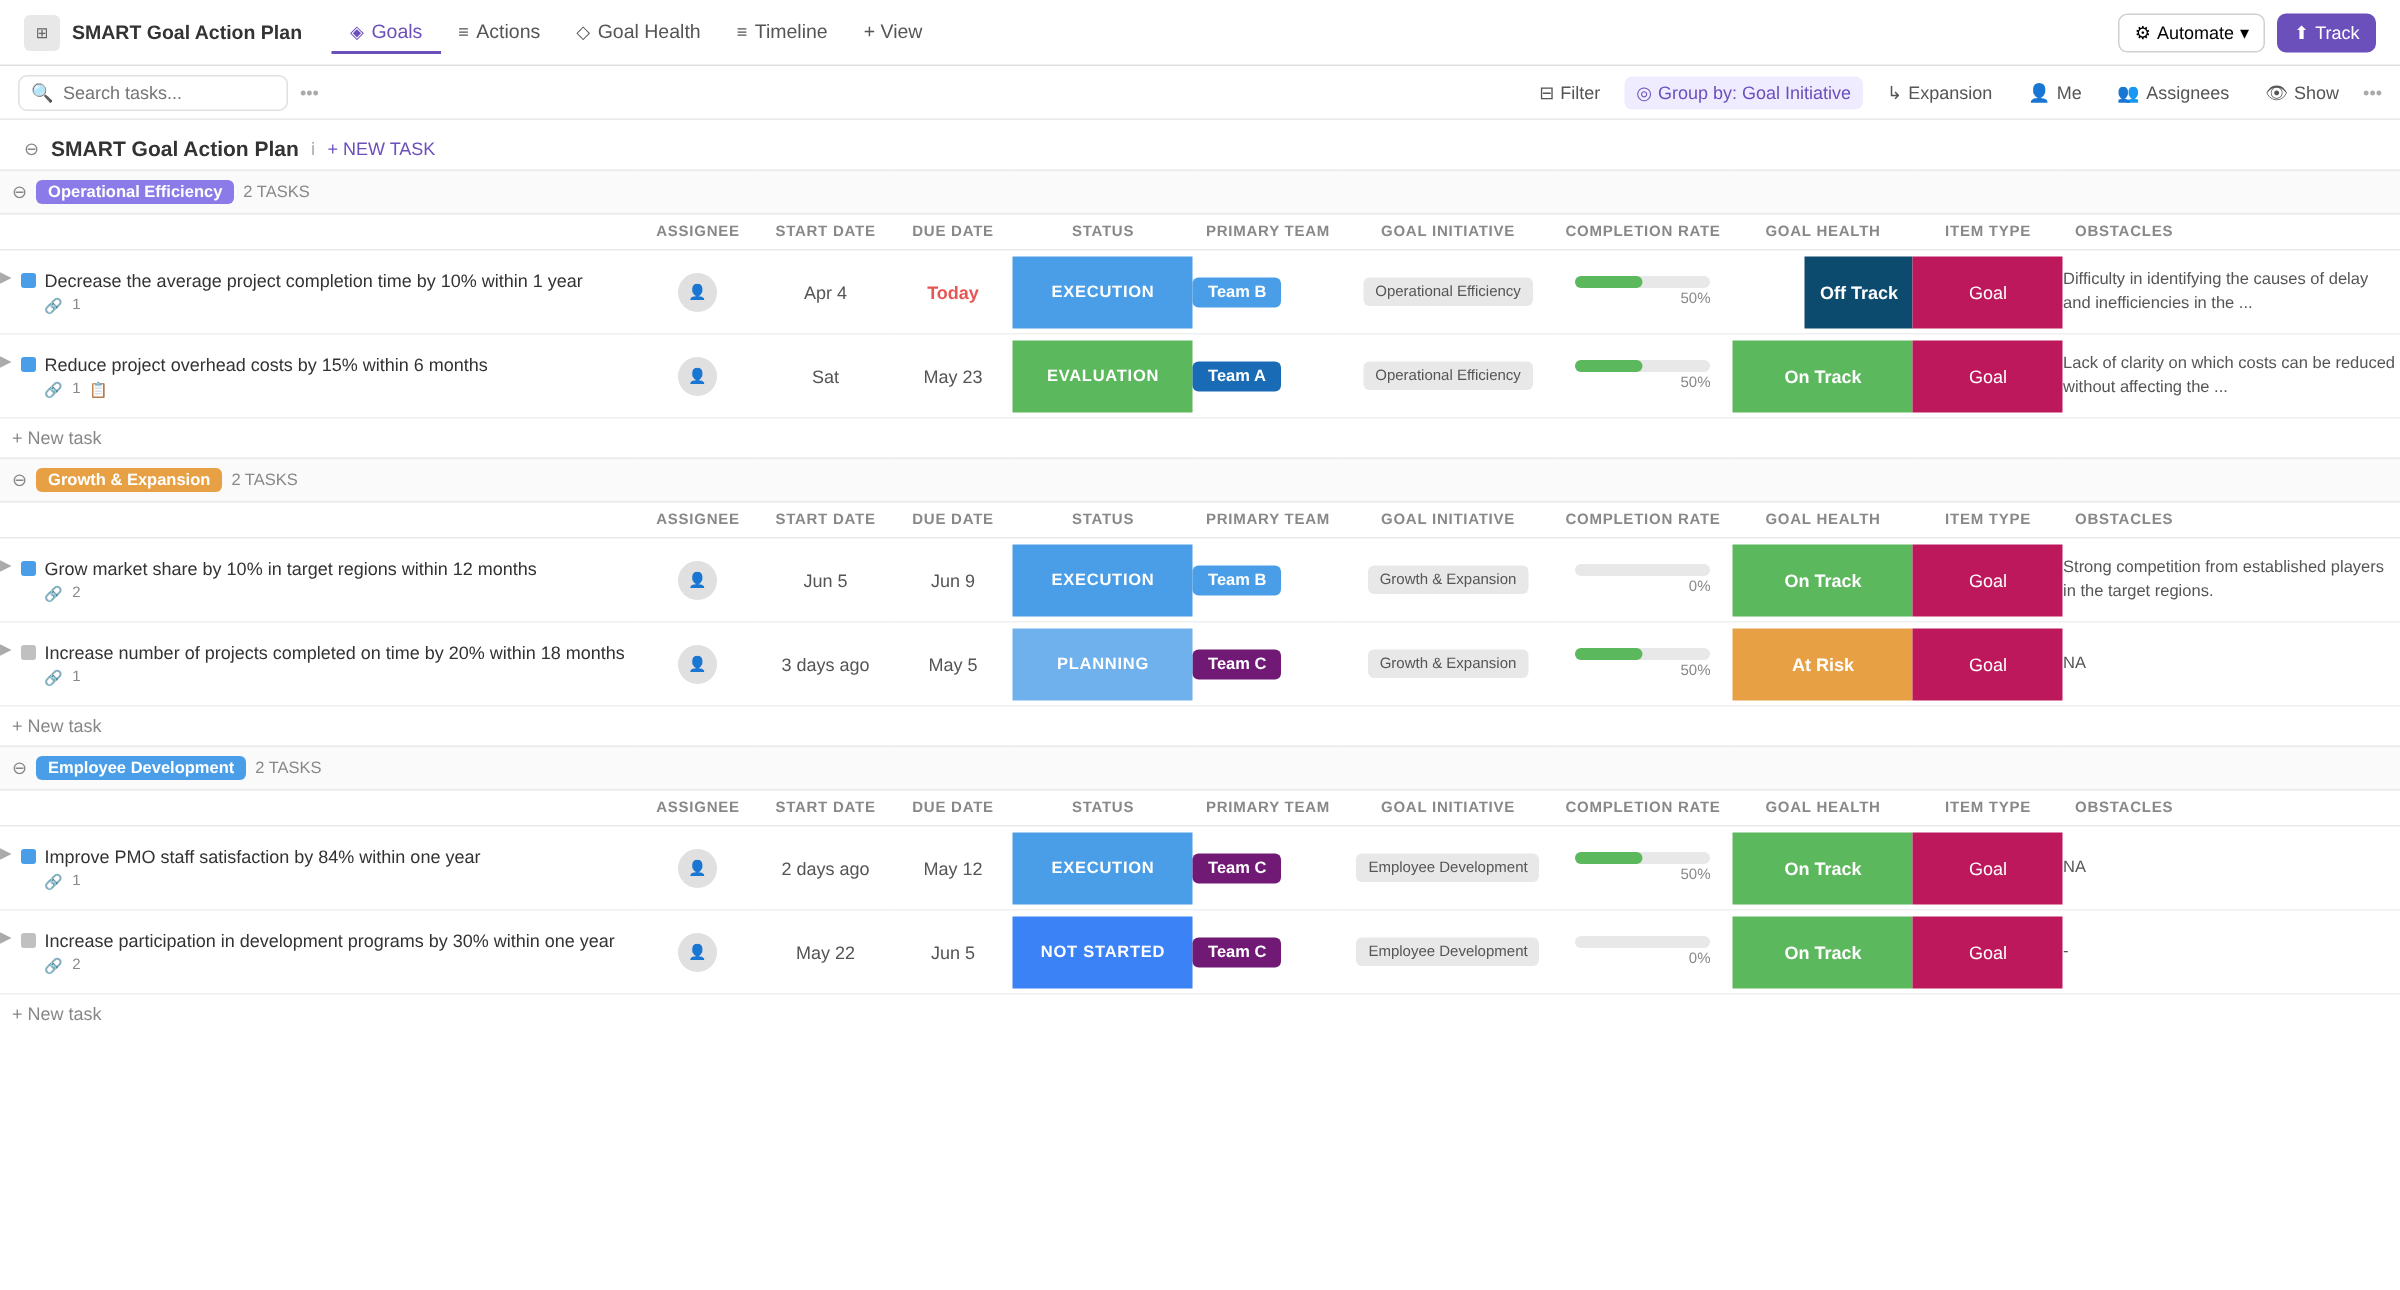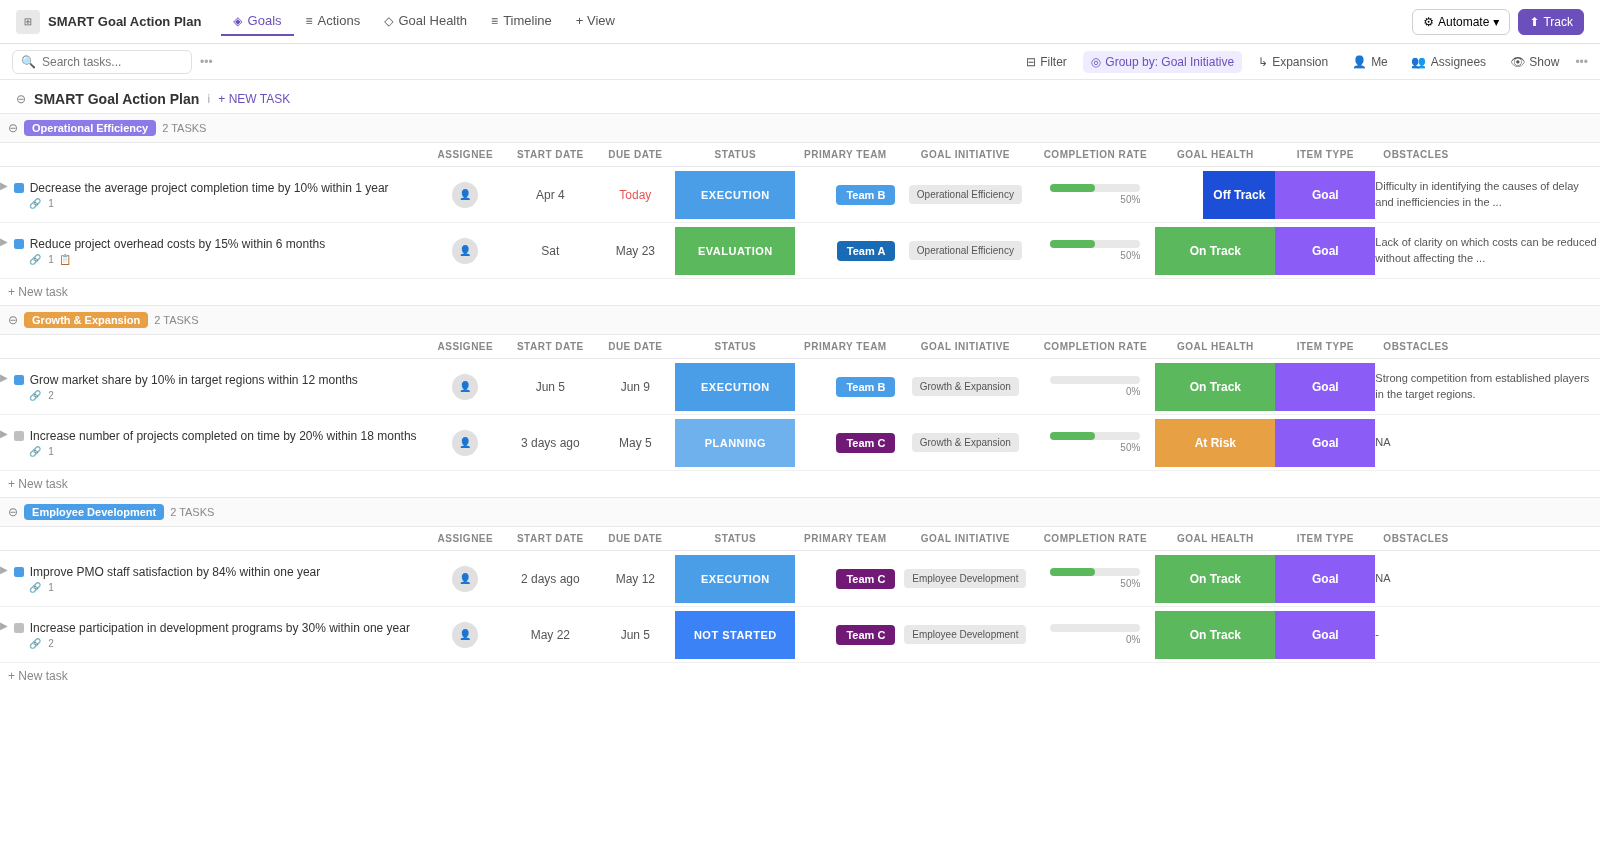--- a/index.html
+++ b/index.html
@@ -52,51 +52,51 @@
     .task-info { display: flex; align-items: flex-start; gap: 6px; }
     .task-expand { color: #aaa; cursor: pointer; font-size: 10px; }
     .task-text { font-size: 12px; line-height: 1.4; }
     .task-meta { display: flex; align-items: center; gap: 6px; margin-top: 2px; }
     .task-meta-count { font-size: 10px; color: #888; }
 
     .assignee-cell { padding: 6px 8px; text-align: center; }
     .avatar { width: 26px; height: 26px; border-radius: 50%; background: #e0e0e0; display: inline-flex; align-items: center; justify-content: center; font-size: 10px; color: #888; }
 
     .date-cell { padding: 6px 8px; text-align: center; font-size: 12px; color: #555; }
-    .date-today { color: #E85555; }
+    .date-today { color: #E85555; font-weight: bold; }
 
     .status-cell { padding: 4px; }
     .status-badge { padding: 10px 6px; text-align: center; font-size: 11px; font-weight: 700; color: #fff; letter-spacing: 0.5px; display: flex; align-items: center; justify-content: center; height: 48px; }
     .status-execution { background: #4A9EE8; }
     .status-evaluation { background: #5CB85C; }
     .status-planning { background: #4A9EE8; opacity: 0.8; }
     .status-not-started { background: #3b82f6; }
 
-    .team-cell { padding: 4px 8px; text-align: right; }
+    .team-cell { padding: 4px 8px; text-align: left; }
     .team-badge { padding: 4px 10px; border-radius: 4px; font-size: 11px; font-weight: 700; color: #fff; display: inline-block; }
     .team-b { background: #4A9EE8; }
     .team-a { background: #1A6BB5; }
     .team-c { background: #701a75; }
 
     .goal-initiative-cell { padding: 4px 8px; text-align: center; }
     .goal-badge { padding: 4px 8px; border-radius: 4px; font-size: 10px; color: #555; background: #e8e8e8; display: inline-block; }
 
     .completion-cell { padding: 4px 8px; min-width: 120px; }
     .progress-bar-container { background: #e8e8e8; border-radius: 4px; height: 8px; width: 90px; margin: 0 auto; }
     .progress-bar { height: 8px; border-radius: 4px; background: #5CB85C; }
     .completion-label { font-size: 10px; color: #888; text-align: right; margin-top: 2px; width: 90px; margin-left: auto; margin-right: auto; }
 
     .goal-health-cell { padding: 4px; }
     .goal-health-badge { display: flex; align-items: center; justify-content: center; height: 48px; font-size: 12px; font-weight: 600; color: #fff; }
-    .health-off-track { background: #1d4ed8; margin-left: 48px; }
+    .health-off-track { background: #0c4a6e; margin-left: 48px; }
     .health-on-track { background: #5CB85C; }
     .health-at-risk { background: #E8A045; }
 
     .item-type-cell { padding: 4px; }
-    .item-type-badge { display: flex; align-items: center; justify-content: center; height: 48px; font-size: 12px; font-weight: 700; color: #fff; background: #8b5cf6; }
+    .item-type-badge { display: flex; align-items: center; justify-content: center; height: 48px; font-size: 12px; font-weight: 400; color: #fff; background: #be185d; }
 
     .obstacles-cell { padding: 6px 12px; font-size: 11px; color: #555; max-width: 220px; line-height: 1.4; }
 
     
     .new-task-row td { padding: 6px 8px; }
     .new-task-link { font-size: 12px; color: #888; cursor: pointer; }
 
     
     .collapse-icon { cursor: pointer; color: #888; font-size: 12px; }
 

